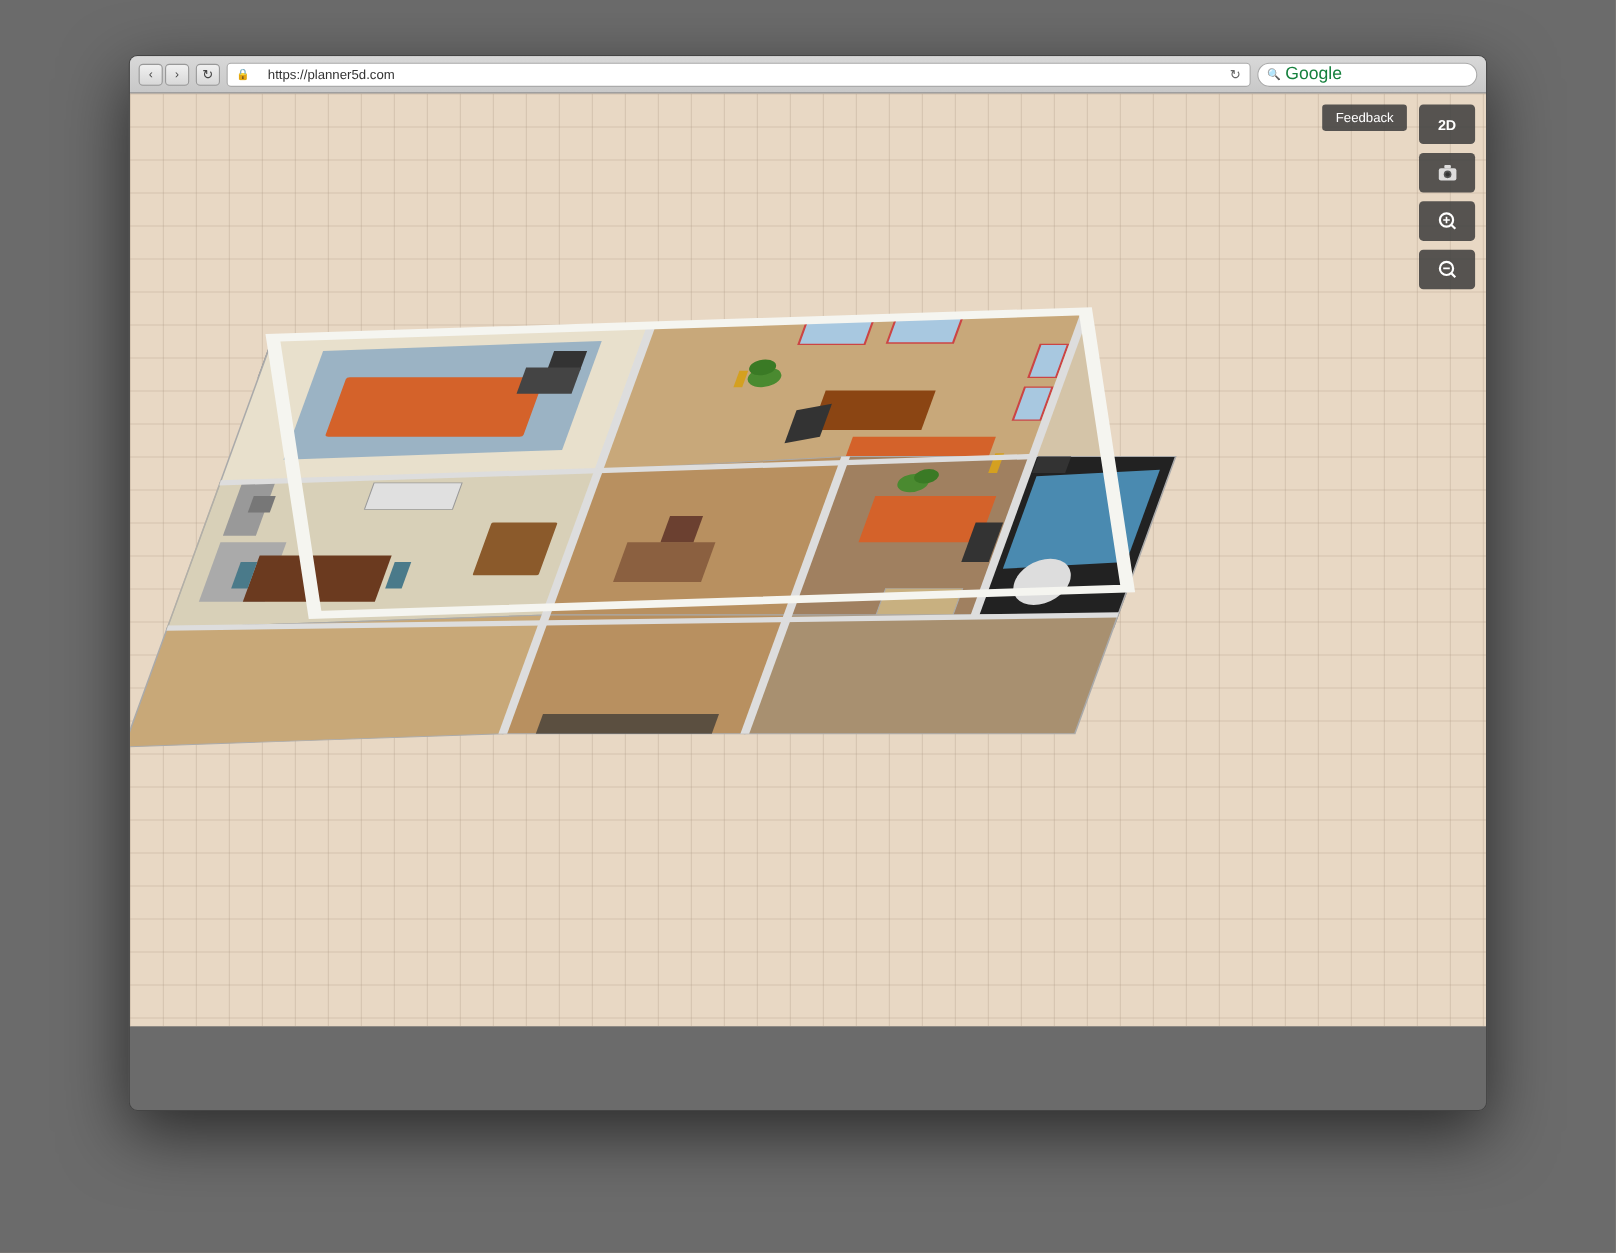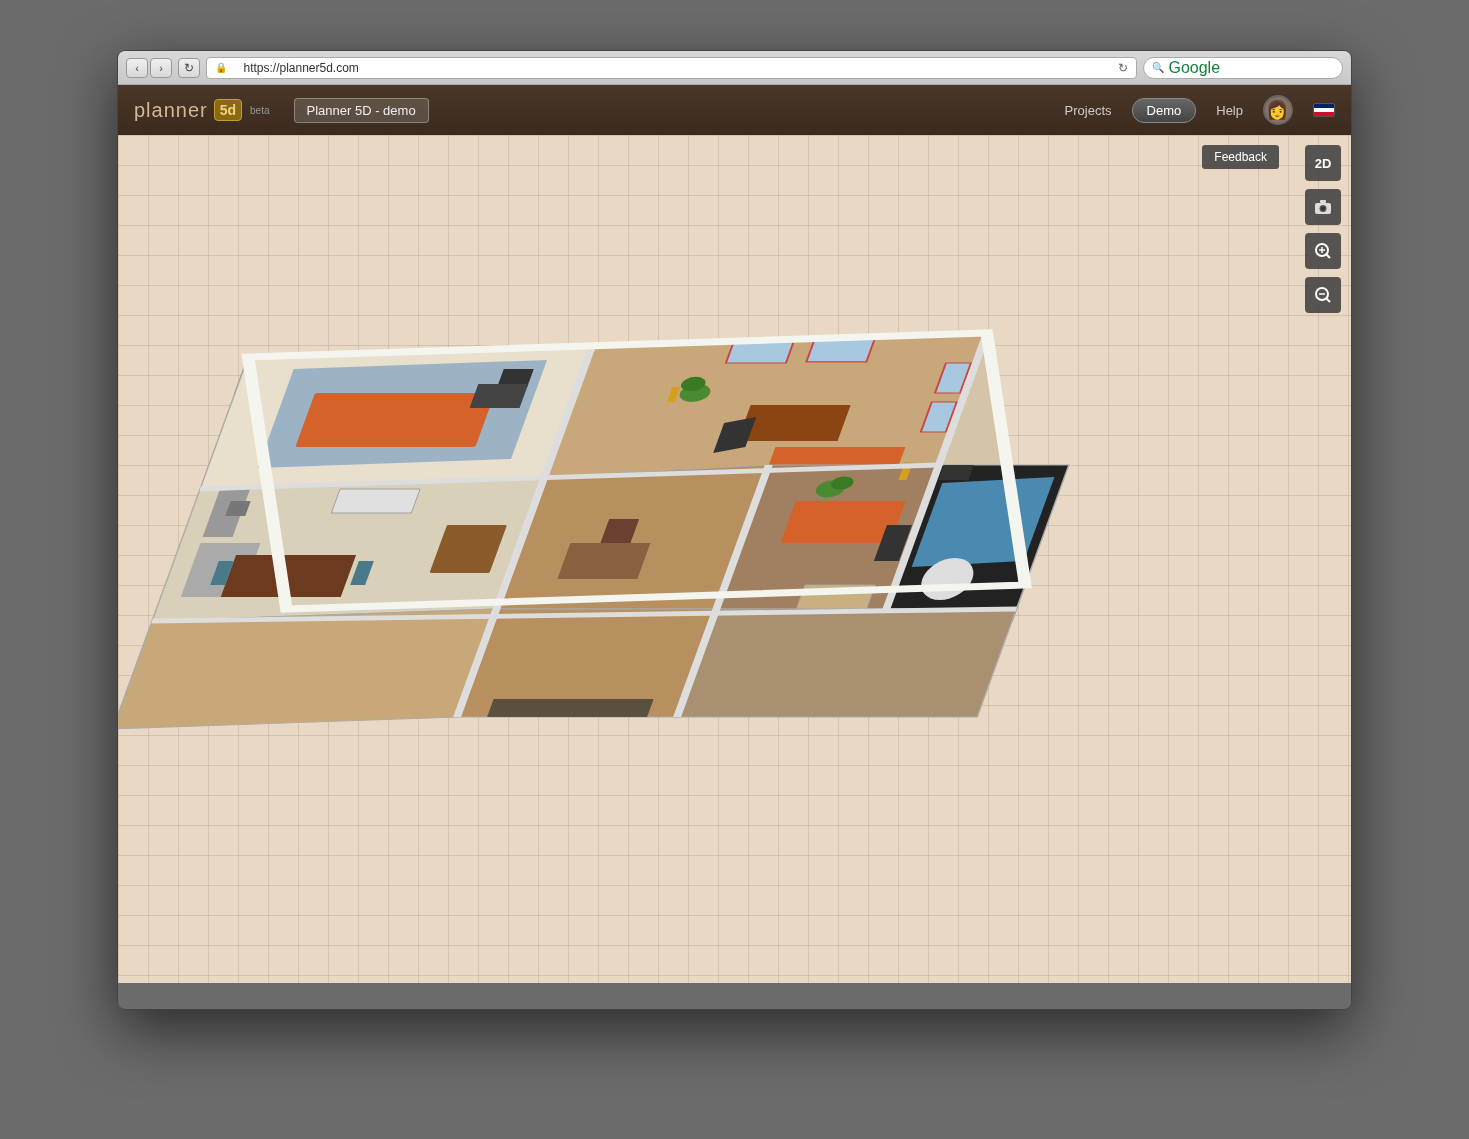--- a/index.html
+++ b/index.html
@@ -284,21 +284,21 @@
       position: absolute;
       top: 10px;
       right: 10px;
       display: flex;
       flex-direction: column;
       gap: 8px;
       z-index: 10;
     }
 
     .toolbar-btn {
-      width: 36px;
+      width: 51px;
       height: 36px;
       background: rgba(60,60,60,0.85);
       border-radius: 4px;
       display: flex;
       align-items: center;
       justify-content: center;
       cursor: pointer;
       color: white;
       font-size: 13px;
       font-weight: bold;
@@ -334,39 +334,20 @@
       <span class="url-secure-icon">🔒</span>
       <span class="url-text">https://planner5d.com</span>
       <span class="refresh-icon">↻</span>
     </div>
     <div class="search-bar">
       <span class="search-icon-small">🔍</span>
       <span class="search-placeholder">Google</span>
     </div>
   </div>
 
-  <div class="app-header">
-    <div class="logo-area">
-      <span class="logo-text">planner</span>
-      <span class="logo-5d">5d</span>
-      <span class="beta-badge">beta</span>
-    </div>
-    <div class="project-name-area">
-      <div class="project-name-box">Planner 5D - demo</div>
-    </div>
-    <div class="header-nav">
-      <span class="nav-link">Projects</span>
-      <span class="demo-btn">Demo</span>
-      <span class="nav-link">Help</span>
-      <div class="avatar">
-        <span class="avatar-face">👩</span>
-      </div>
-      <div class="flag-icon"></div>
-    </div>
-  </div>
 
   <div class="main-canvas">
     <div class="grid-bg"></div>
 
     <div class="feedback-btn">Feedback</div>
 
     <div class="right-toolbar">
       <div class="toolbar-btn">2D</div>
       <div class="toolbar-btn">
         <svg width="18" height="16" viewBox="0 0 18 16" fill="none">

